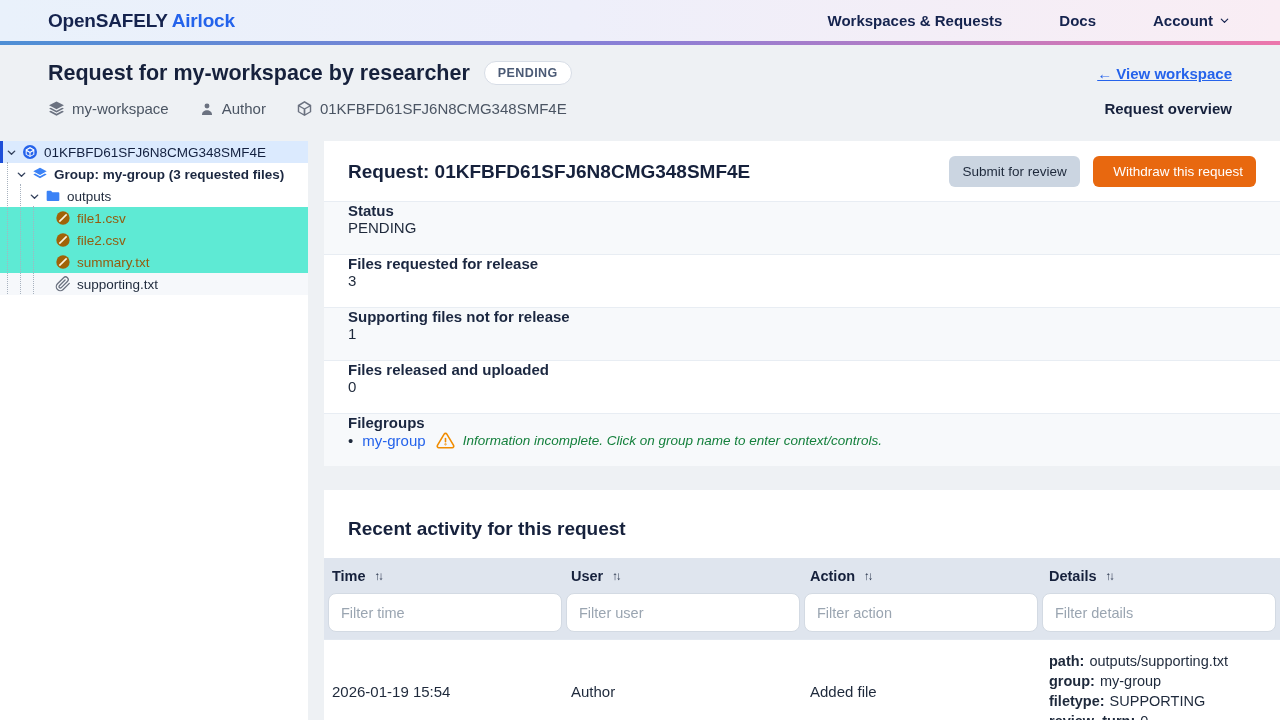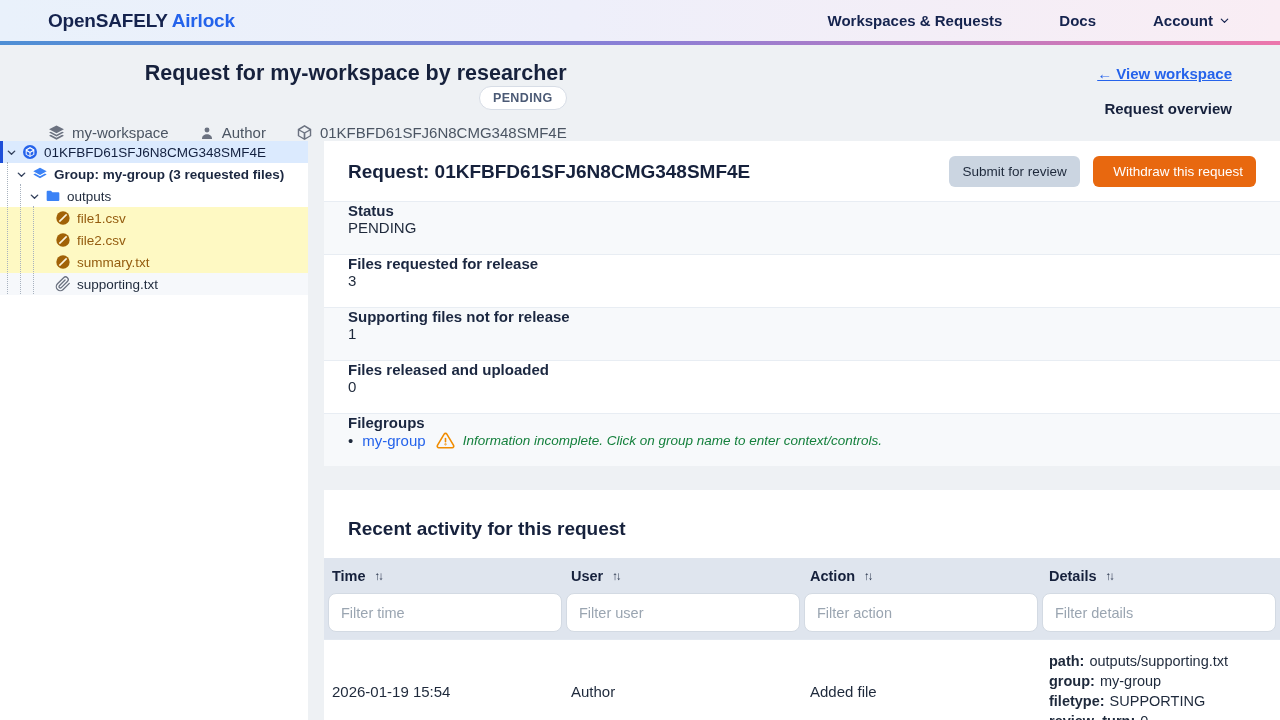--- a/index.html
+++ b/index.html
@@ -14,41 +14,41 @@
   .logo .p1 { color:#15234e; }
   .logo .p2 { color:#2463eb; margin-left:4px; }
   .nav-links { display:flex; align-items:center; gap:57px; }
   .nav-link { font-size:15px; font-weight:600; color:#15234e; cursor:pointer; display:flex; align-items:center; }
   .nav-link svg { margin-left:6px; }
 
   .gradient-bar { height:4px; background:linear-gradient(90deg,#4e8fd5 0%,#8b7fd6 50%,#ec77ac 100%); }
 
   
   .page-header { display:flex; justify-content:space-between; padding:16px 48px 0 48px; height:96px; }
-  .ph-title { font-size:21.5px; font-weight:bold; color:#16213c; display:flex; align-items:flex-end;flex-direction:column; }
+  .ph-title { font-size:21.5px; font-weight:bold; color:#16213c; display:flex; align-items:flex-start; }
   .badge { margin-left:14px; padding:4px 13px; border-radius:999px; background:#ffffff;
            border:1px solid #d7dde6; color:#4b5a75; font-size:12.5px; font-weight:600; letter-spacing:0.4px; }
   .ph-meta { margin-top:14px; display:flex; gap:30px; color:#4b5563; font-size:15px; }
   .meta-item { display:flex; align-items:center; gap:7px; }
   .meta-item svg { color:#6b7280; }
   .ph-right { text-align:right; padding-top:4px; }
   .view-ws { color:#2563eb; font-size:15px; font-weight:600; text-decoration:underline; cursor:pointer; }
   .overview { margin-top:17px; font-size:15px; font-weight:600; color:#16213c; }
 
   
   .content { display:flex; height:579px; }
 
   .sidebar { width:308px; flex-shrink:0; background:#ffffff; position:relative; font-size:13.5px; }
   .tree-row { height:22px; display:flex; align-items:center; cursor:pointer; white-space:nowrap; }
   .tree-row .chev { width:11px; height:11px; margin-right:5px; flex-shrink:0; }
   .tree-ico { width:16px; height:16px; margin-right:6px; flex-shrink:0; }
   .row-root { background:#dbeafe; border-left:3px solid #1d4ed8; padding-left:3px; color:#13203f; }
   .row-group { padding-left:16px; font-weight:bold; color:#1b2740; }
   .row-folder { padding-left:29px; color:#1e293b; }
-  .row-file { padding-left:55px; background:#fef9c3; color:#945c0f; }
+  .row-file { padding-left:55px; background:#5eead4; color:#945c0f; }
   .row-supporting { padding-left:55px; background:#f6f8fb; color:#1e293b; }
   .guide { position:absolute; width:0; border-left:1px dotted #a8b2bf; }
 
   .main { flex:1; margin-left:16px; }
   .card { background:#ffffff; }
 
   
   .card1-head { display:flex; justify-content:space-between; align-items:center; padding:15px 24px 14px 24px; }
   .card1-head h2 { font-size:19px; font-weight:bold; color:#16213c; }
   .btn { font-size:13.5px; font-weight:400; padding:8px 13px; border-radius:6px; border:none; cursor:pointer;

